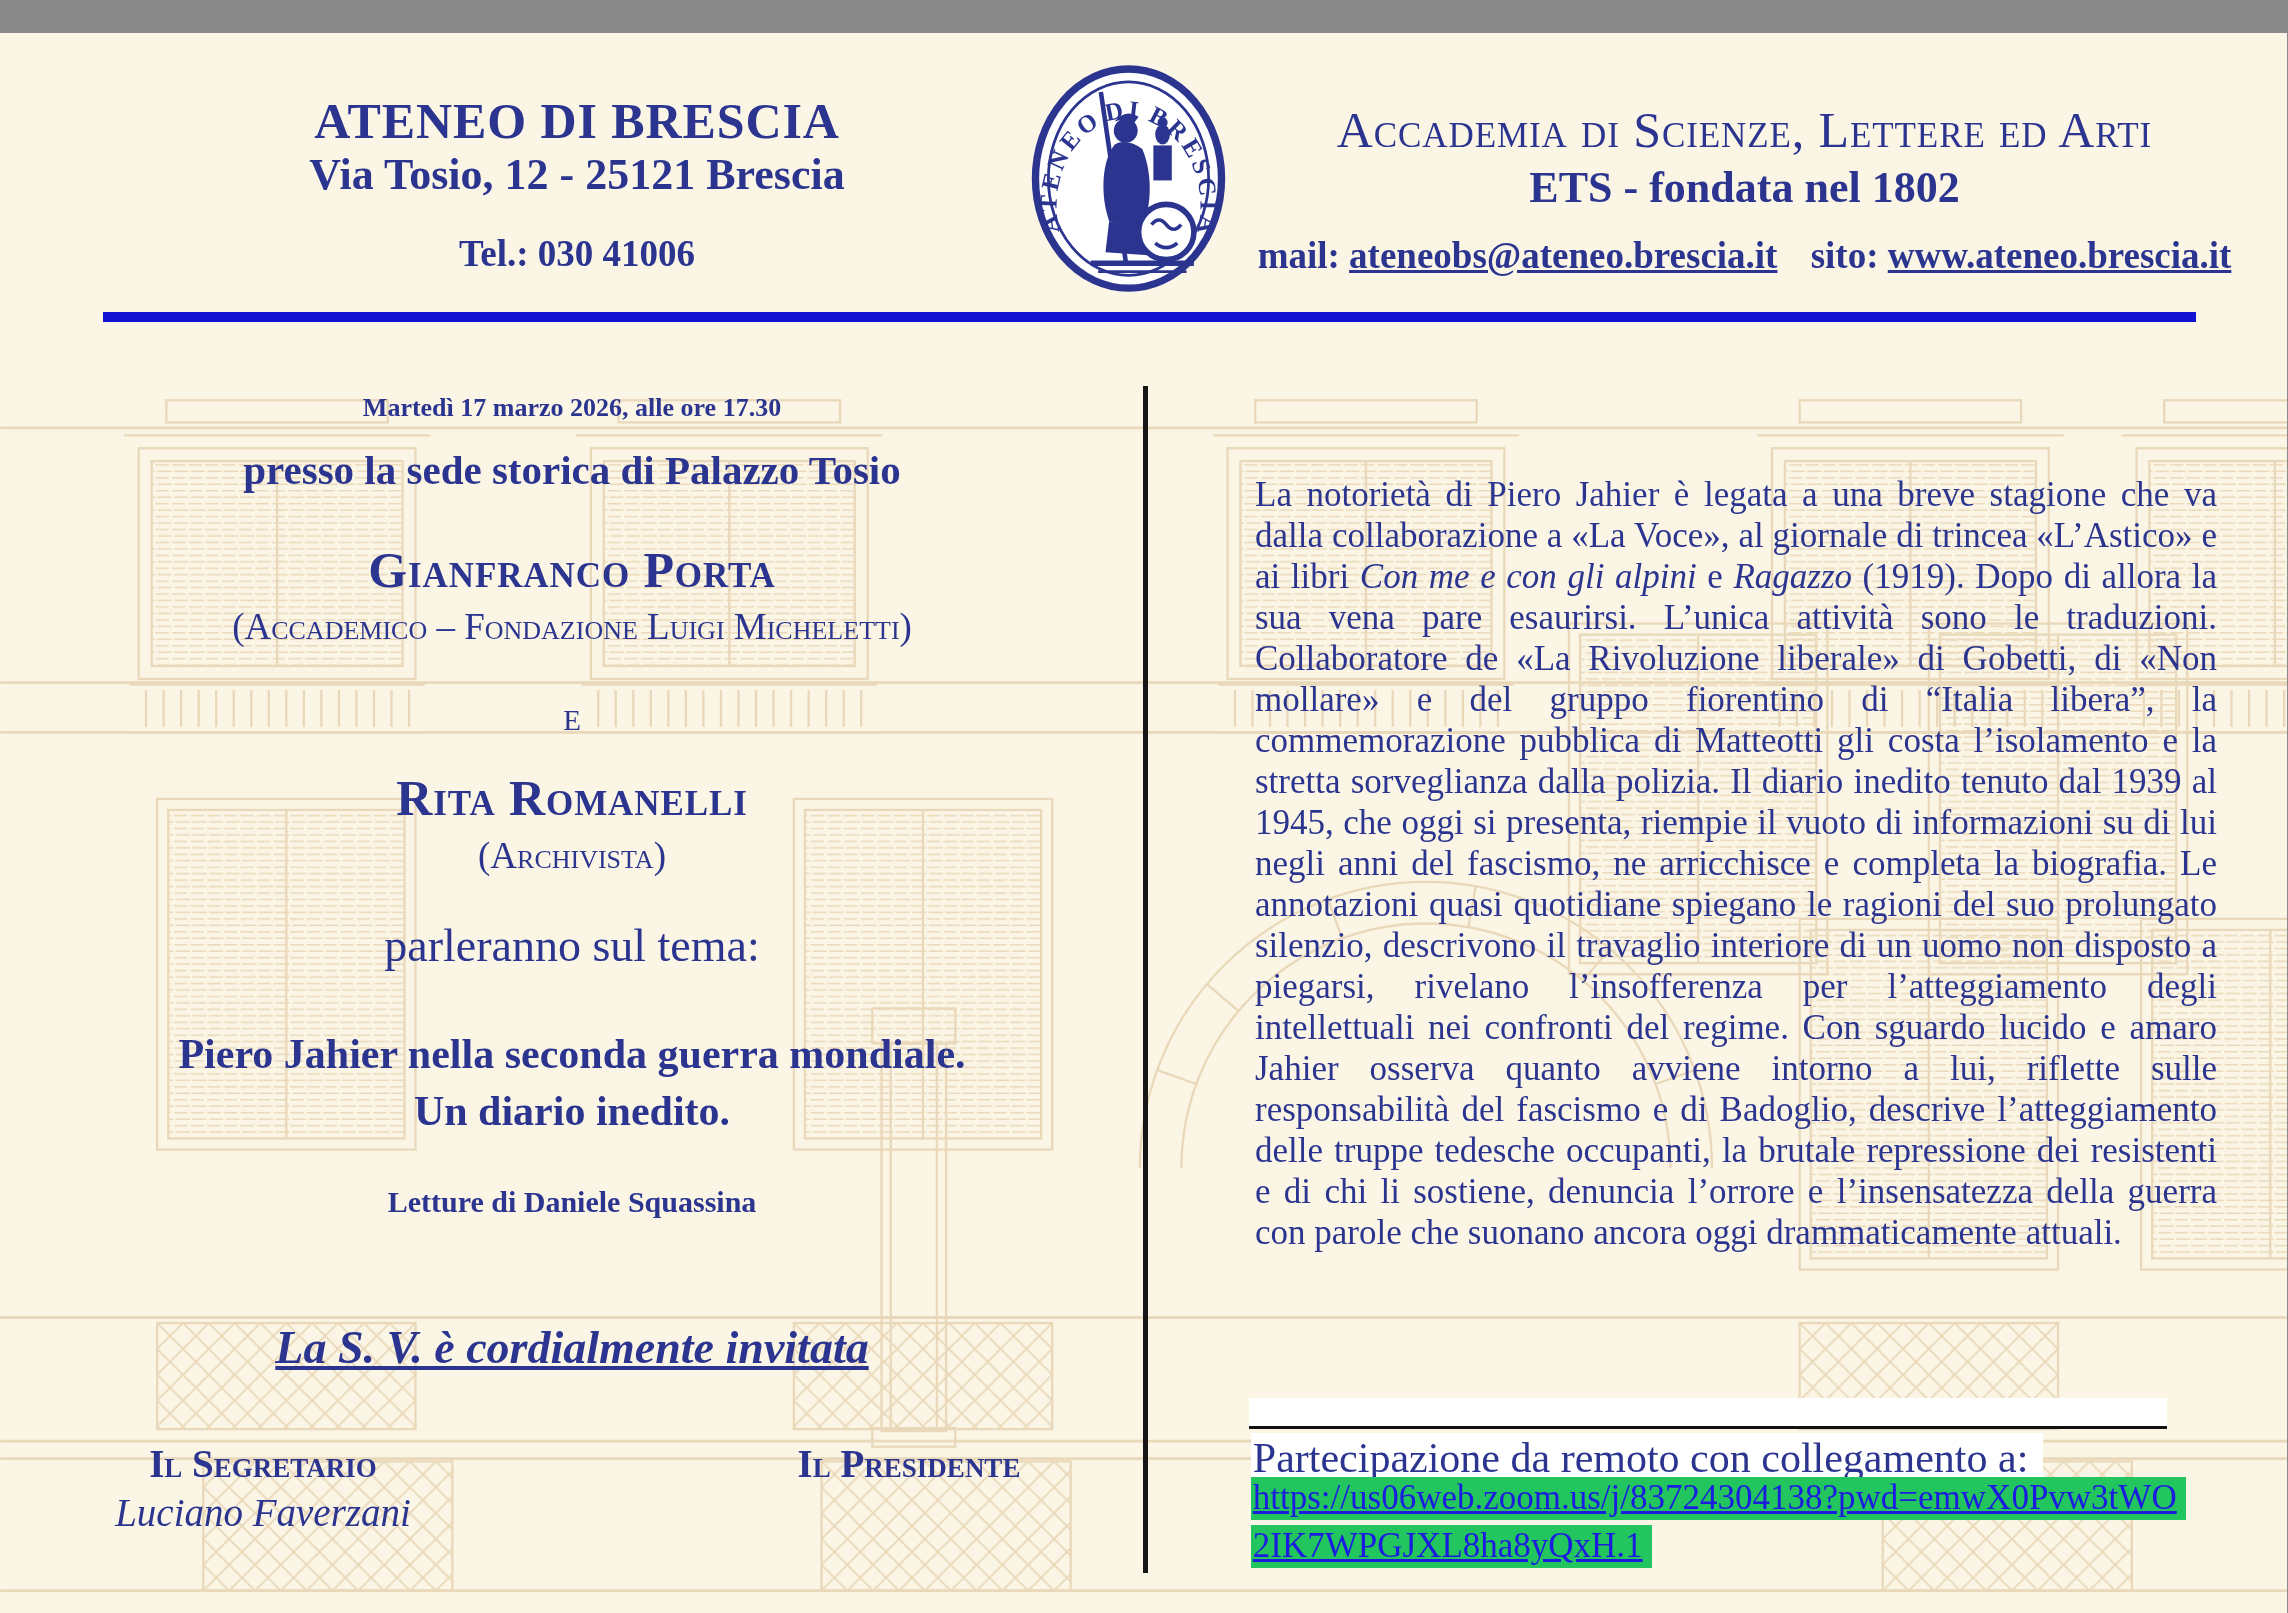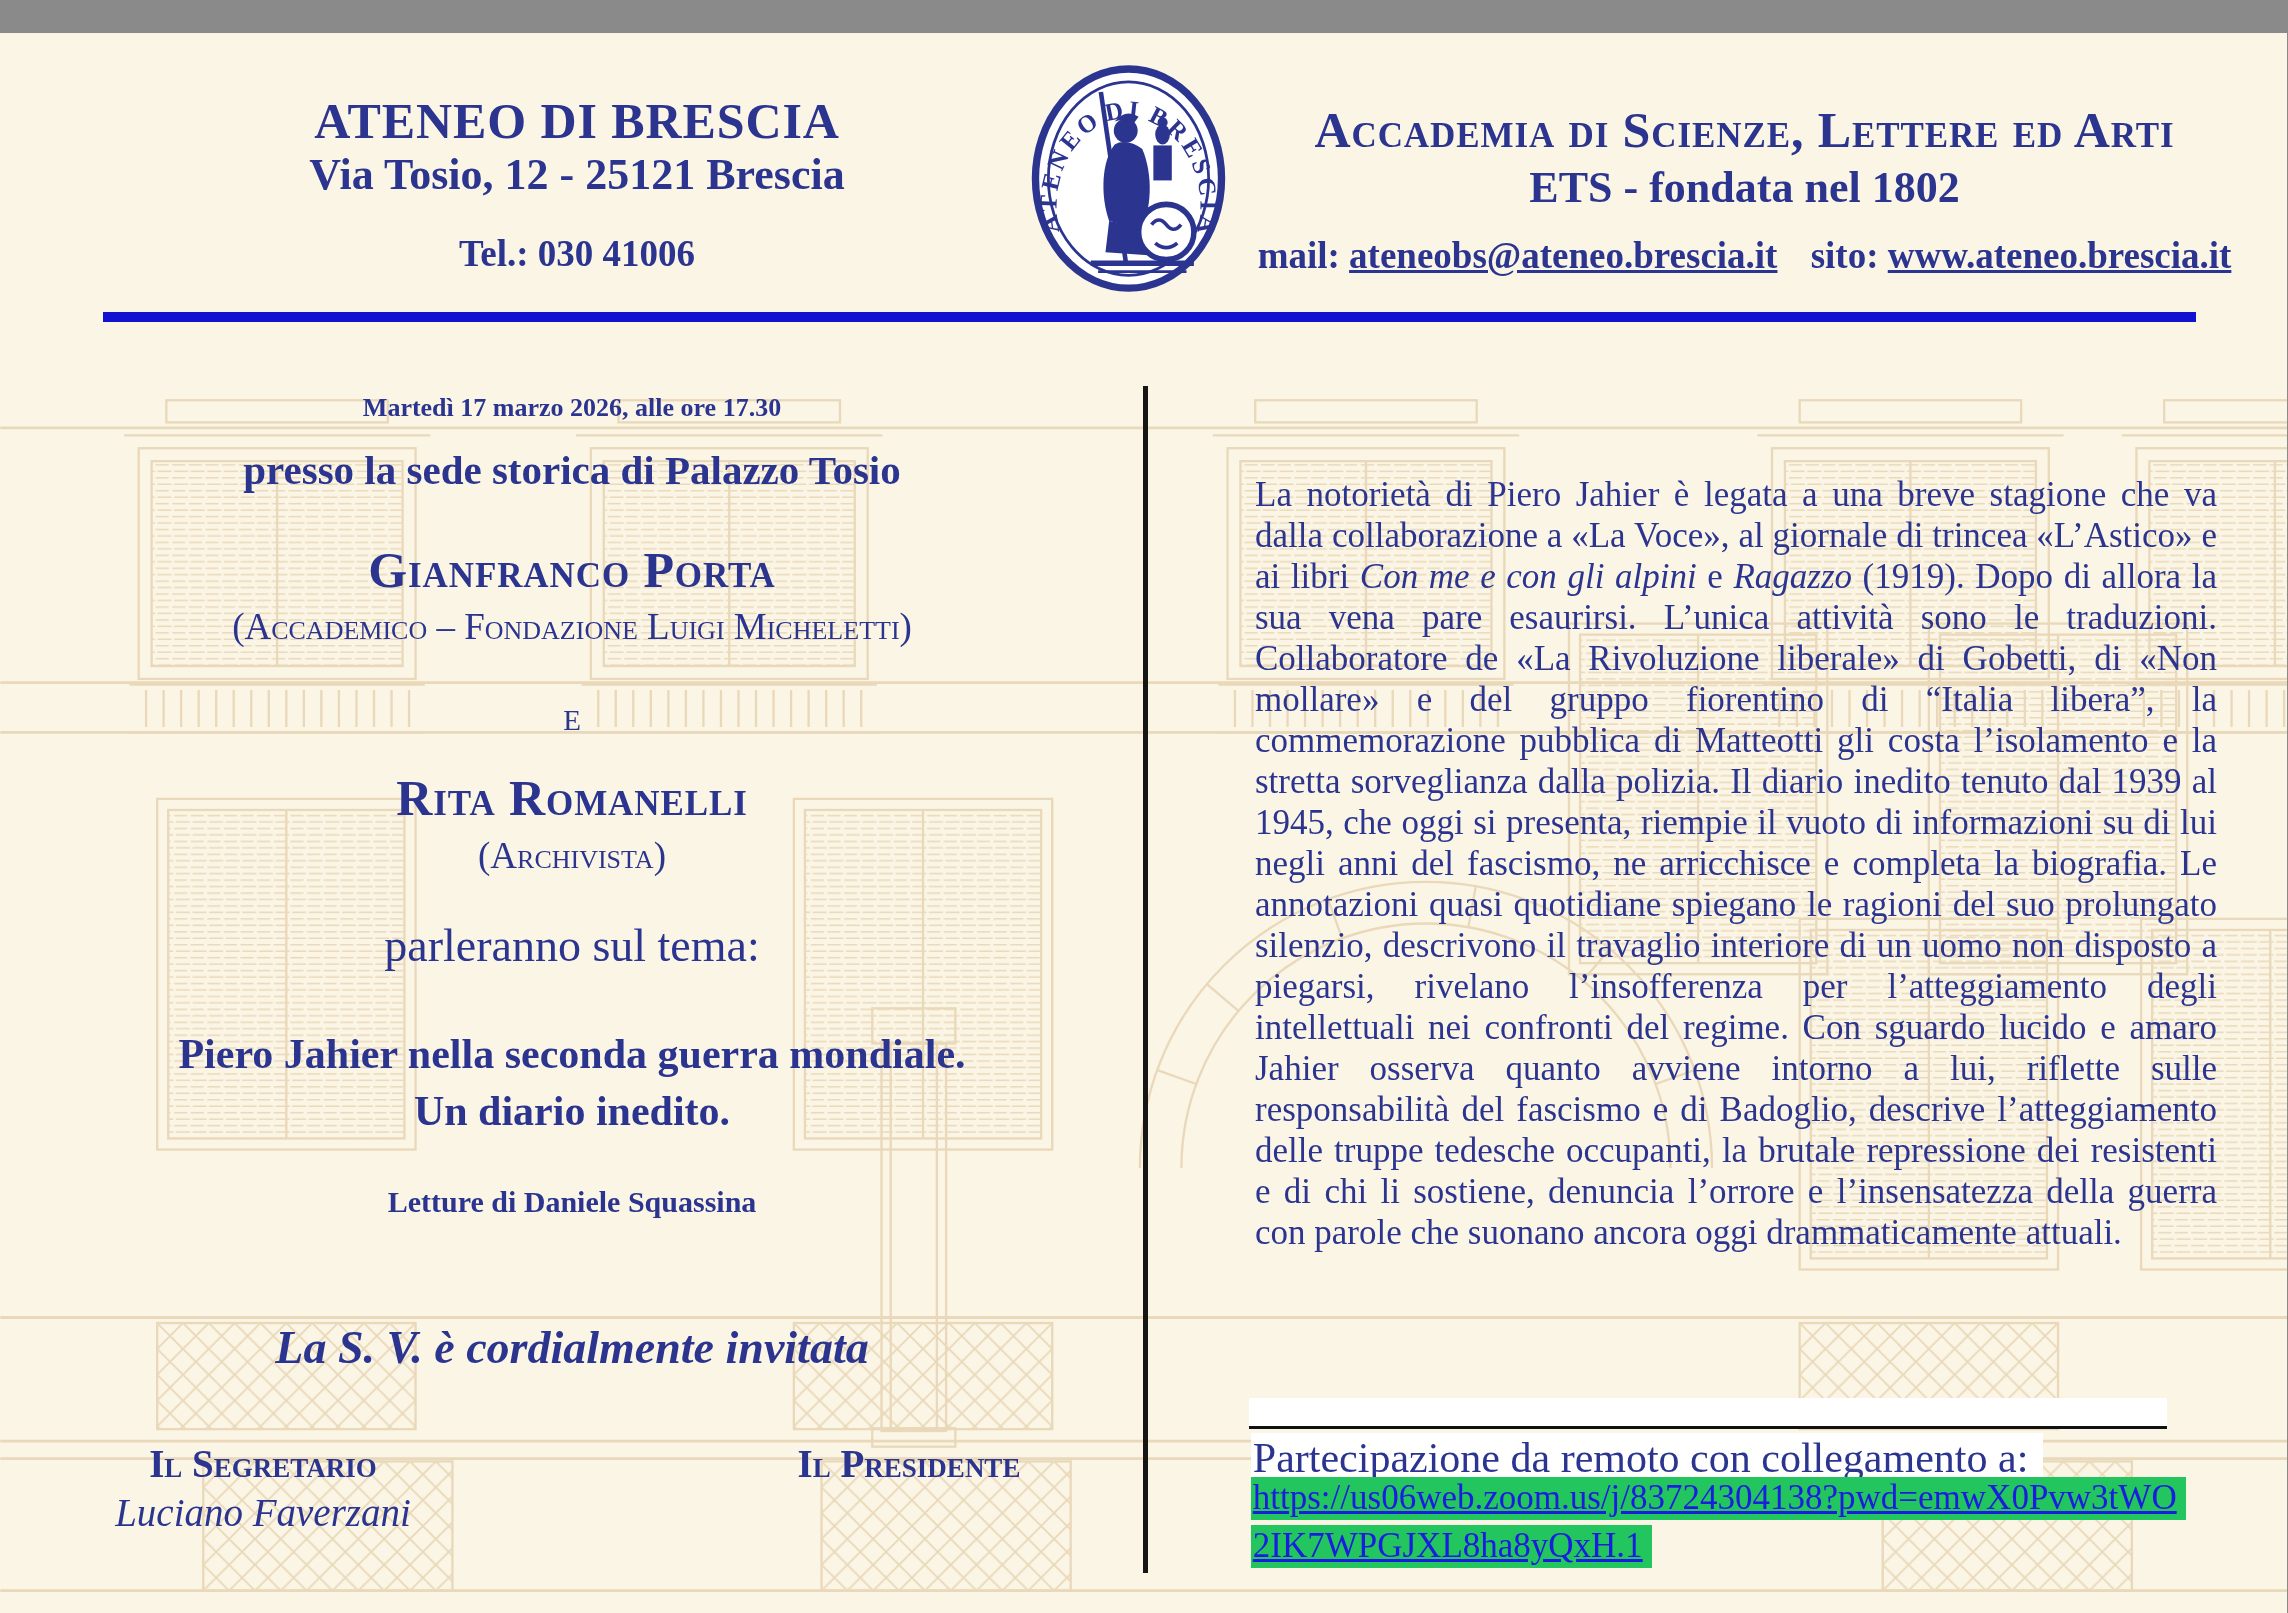--- a/index.html
+++ b/index.html
@@ -14,21 +14,21 @@
   .c{text-align:center;}
   .sc{font-variant:small-caps;}
 
   
   #facade{left:0;top:0;opacity:.5;}
 
   
   #org-name{left:0;top:59px;width:1154px;font-size:50px;font-weight:bold;letter-spacing:0.9px;}
   #org-address{left:0;top:116px;width:1154px;font-size:44px;font-weight:bold;}
   #org-phone{left:0;top:199px;width:1154px;font-size:37px;font-weight:bold;}
-  #acad-name{left:1237px;top:68px;width:1015px;font-size:50px;font-weight:bold;letter-spacing:0.9px;}
+  #acad-name{left:1237px;top:68px;width:1015px;font-size:50px;font-weight:normal;letter-spacing:0.9px;}
   #acad-founded{left:1237px;top:129px;width:1015px;font-size:44px;font-weight:bold;}
   #acad-contact{left:1237px;top:201px;width:1015px;font-size:37px;font-weight:bold;}
   .hdr-link{color:var(--navy);text-decoration:underline;cursor:pointer;}
   .gap{display:inline-block;width:24px;}
   #seal{left:1013px;top:24px;}
 
   #blue-rule{left:103px;top:279px;width:2093px;height:10px;background:var(--rule-blue);}
   #v-divider{left:1143px;top:353px;width:4.6px;height:1187px;background:var(--divider-black);}
 
   
@@ -37,21 +37,21 @@
   #date-2{top:413px;font-size:41px;font-weight:bold;}
   #speaker1-name{top:508px;font-size:50px;font-weight:bold;letter-spacing:0.9px;}
   #speaker1-role{top:572px;font-size:37px;}
   #conjunction{top:659px;font-size:42px;}
   #speaker2-name{top:736px;font-size:50px;font-weight:bold;letter-spacing:0.9px;}
   #speaker2-role{top:801px;font-size:37px;}
   #intro{top:886px;font-size:46px;}
   #title-1{top:997px;font-size:42px;font-weight:bold;}
   #title-2{top:1054px;font-size:42px;font-weight:bold;}
   #readings{top:1152px;font-size:30px;font-weight:bold;}
-  #invitation{top:1288px;font-size:46px;font-weight:bold;font-style:italic;}
+  #invitation{top:1288px;font-size:46px;font-weight:bold;font-style:italic;text-decoration:underline;}
   #sig-left{left:0;top:1408px;width:526px;}
   #sig-right{left:646px;top:1408px;width:526px;}
   .sig-role{font-size:39px;font-weight:bold;font-variant:small-caps;}
   .sig-name{font-size:39px;font-weight:normal;font-style:italic;margin-top:3.7px;}
 
   
   #abstract{left:1255px;top:441px;width:962px;font-size:35px;line-height:41px;text-align:justify;}
   #rule-strip{left:1249px;top:1365px;width:918px;height:28px;background:#ffffff;border-bottom:3.7px solid #111111;}
   #remote-label{left:1251px;top:1401px;font-size:42px;}
   #remote-label span{background:#ffffff;padding:1.8px 14.8px 3.7px 1.8px;}

